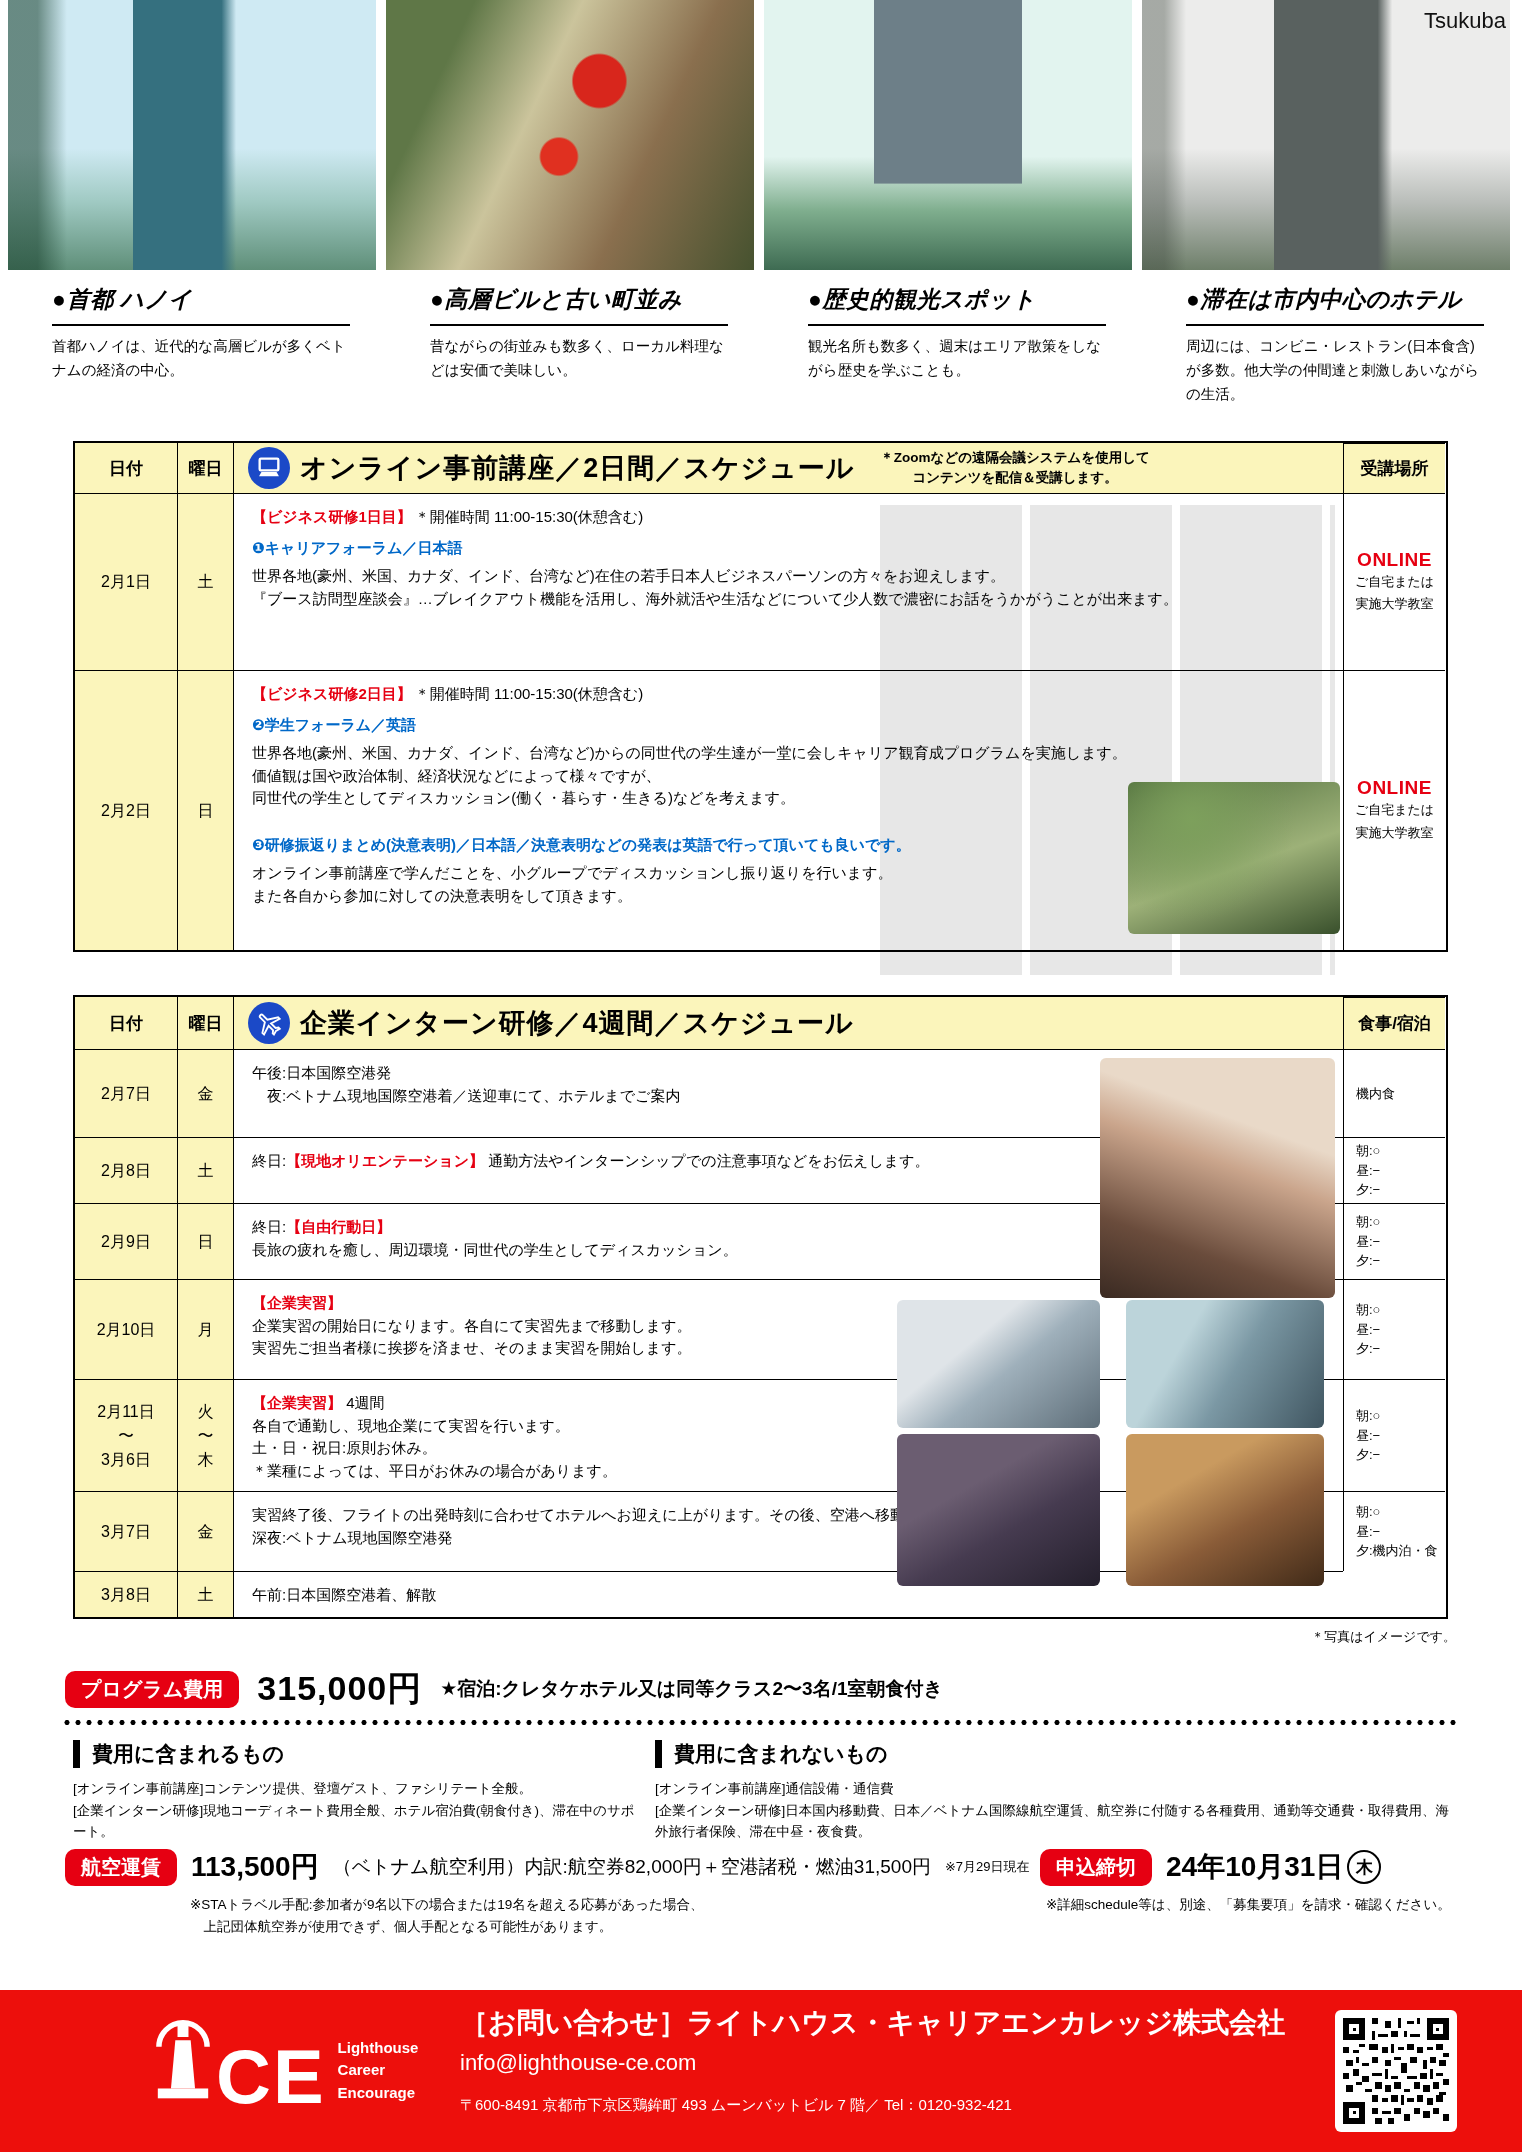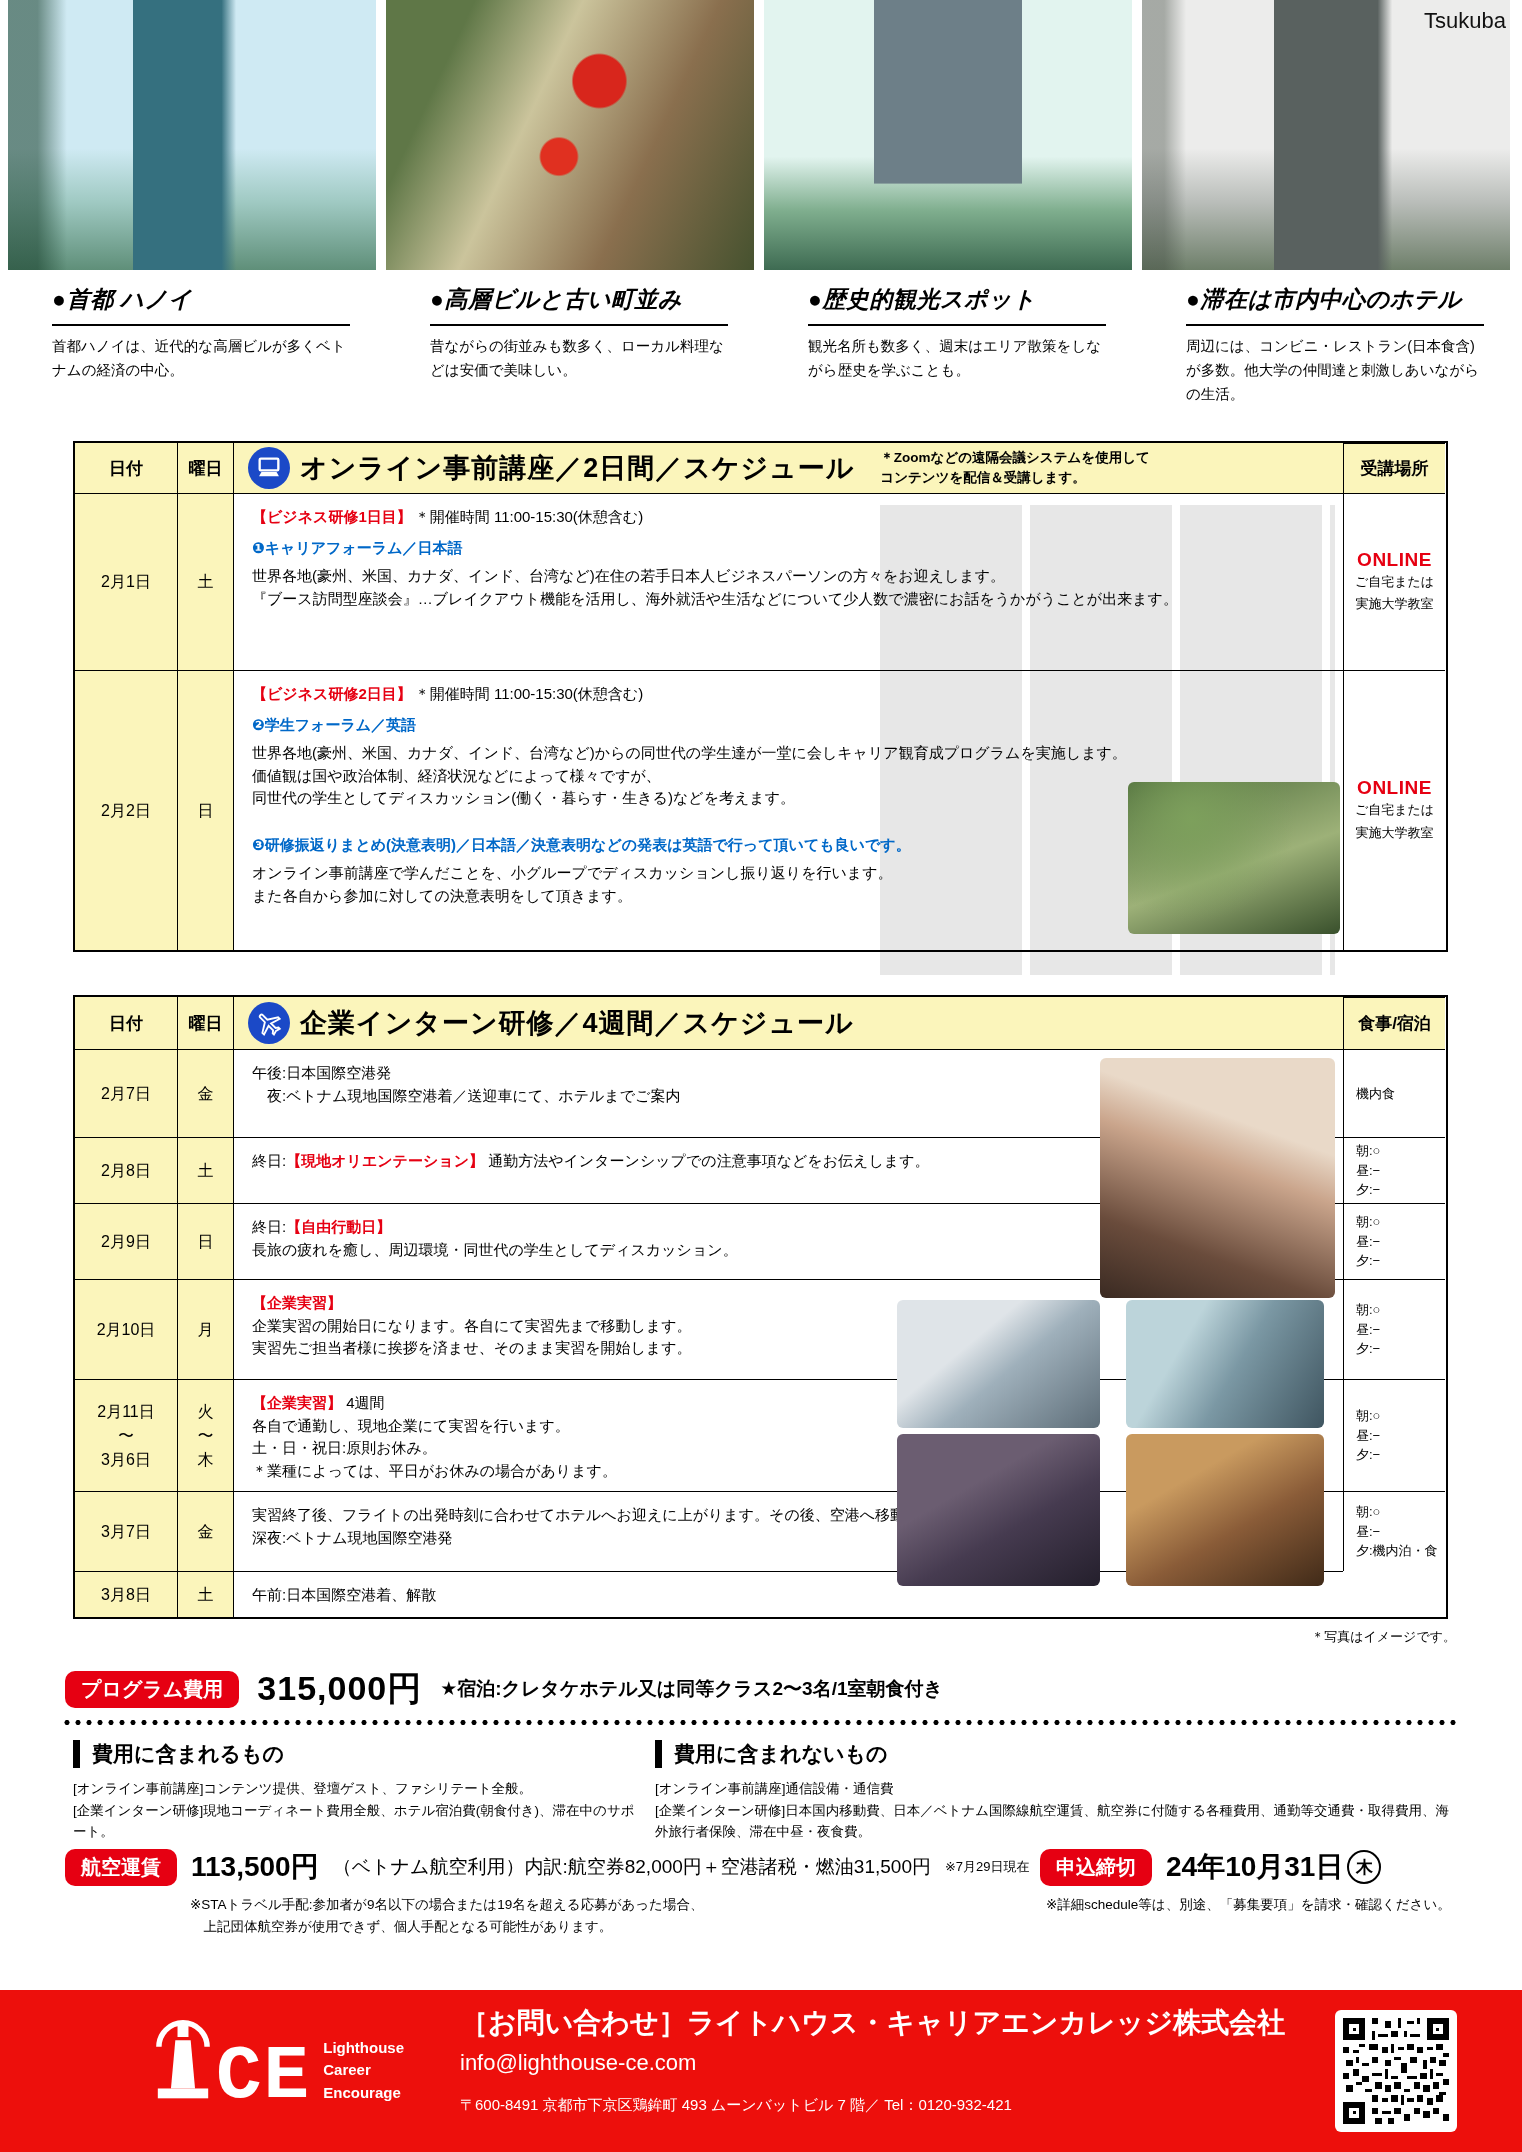--- a/index.html
+++ b/index.html
@@ -35,21 +35,21 @@
                repeating-linear-gradient(0deg,#cccccc 0 110px,#fff 110px 118px);}
 
   
   .tbl{position:absolute;left:73px;width:1375px;border:2.5px solid #000;display:grid;z-index:1;box-sizing:border-box;}
   .t1{top:441px;grid-template-columns:102px 56px 1110px 102px;grid-template-rows:50px 177px 280px;}
   .t2{top:995px;grid-template-columns:102px 56px 1110px 102px;grid-template-rows:52px 88px 66px 76px 100px 112px 80px 46px;}
   .cell{border-left:1.6px solid #000;border-top:1.6px solid #000;box-sizing:border-box;}
   .nbl{border-left:none;}.nbt{border-top:none;}
   .hcell{background:#fbf5bb;display:flex;align-items:center;justify-content:center;
          font-weight:bold;font-size:17px;}
-  .hmain{justify-content:flex-start;padding-left:14px;}
+  .hmain{justify-content:flex-start;padding-left:14px;text-align:center;}
   .datecell{background:#fbf5bb;display:flex;align-items:center;justify-content:center;
             font-size:16px;text-align:center;line-height:1.5;}
   .content{padding:12px 18px;font-size:15px;line-height:1.5;}
   .placecell{display:flex;flex-direction:column;align-items:center;justify-content:center;
              text-align:center;padding:4px;}
   .online{color:#e60012;font-weight:700;font-size:19px;letter-spacing:.5px;}
   .placesub{font-size:13px;line-height:1.7;margin-top:0;}
   .mealcell{display:flex;align-items:center;justify-content:flex-start;padding-left:12px;
             font-size:13px;line-height:1.5;}
   .iconcircle{width:42px;height:42px;border-radius:50%;background:#1b49c7;display:flex;
@@ -101,21 +101,21 @@
   .airnote{position:absolute;left:190px;top:1894px;font-size:13.5px;line-height:1.65;}
   .dlrow{position:absolute;left:1040px;top:1848px;display:flex;align-items:center;gap:14px;}
   .dldate{font-size:28px;font-weight:bold;display:flex;align-items:center;gap:4px;}
   .dday{display:inline-flex;align-items:center;justify-content:center;width:30px;height:30px;
         border:2px solid #000;border-radius:50%;font-size:17px;font-weight:bold;}
   .dlnote{position:absolute;left:1046px;top:1896px;font-size:13.5px;}
 
   
   .footer{position:absolute;left:0;top:1990px;width:1522px;height:162px;background:#ed0f0c;color:#fff;}
   .logo{position:absolute;left:150px;top:24px;display:flex;align-items:flex-end;}
-  .logoCE{font-family:Liberation Mono, monospace;font-size:76px;font-weight:bold;
+  .logoCE{font-family:Liberation Sans, sans-serif;font-size:76px;font-weight:bold;
           line-height:.85;letter-spacing:2px;}
   .logosub{font-size:15px;font-weight:bold;line-height:1.5;margin:0 0 6px 12px;}
   .contact{position:absolute;left:460px;top:14px;}
   .contact .l1{font-size:28px;font-weight:bold;}
   .contact .l2{font-size:22px;margin-top:8px;}
   .contact .l3{font-size:15px;margin-top:20px;}
   .qrbox{position:absolute;left:1335px;top:20px;width:122px;height:122px;background:#fff;
          border-radius:6px;display:flex;align-items:center;justify-content:center;}
 </style>
 </head>

